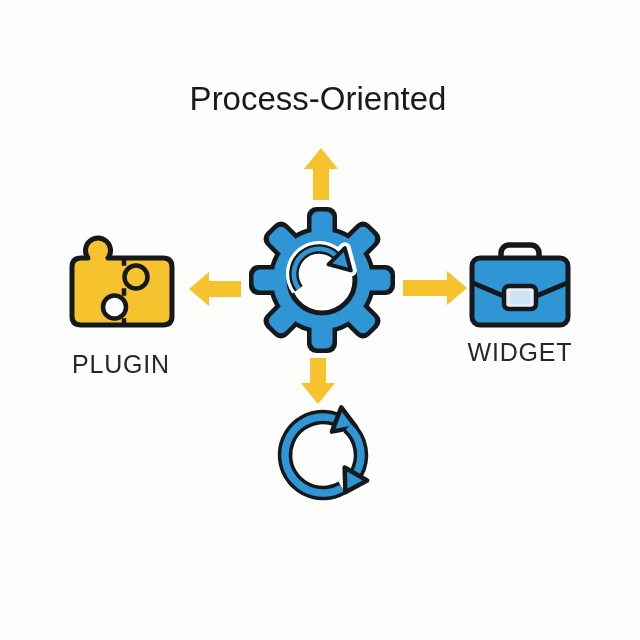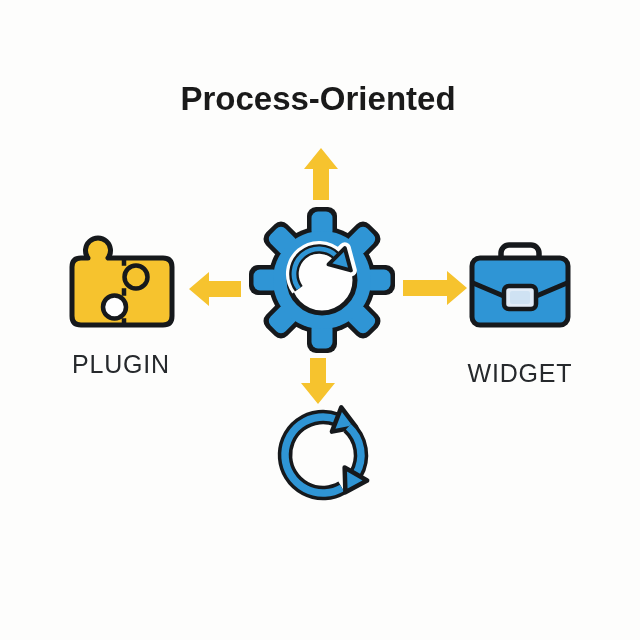--- a/index.html
+++ b/index.html
@@ -8,30 +8,30 @@
     background:var(--background,#fdfdfc);
     font-family:"Liberation Sans", sans-serif;
     overflow:hidden;
   }
   .canvas{
     position:relative;width:640px;height:640px;
     background:var(--background,#fdfdfc);
   }
   .title{
     position:absolute;left:318px;top:80px;transform:translateX(-50%);
-    margin:0;font-size:33px;font-weight:700;color:var(--title-text,#1a1a1a);
+    margin:0;font-size:33px;font-weight:400;color:var(--title-text,#1a1a1a);
     white-space:nowrap;letter-spacing:0px;
   }
   .node-label{
     position:absolute;transform:translateX(-50%);
     font-size:25px;font-weight:400;color:var(--label-text,#26292c);
     letter-spacing:0.8px;white-space:nowrap;
   }
   .label-plugin{left:121px;top:350px;}
-  .label-widget{left:520px;top:359px;text-align:right;}
+  .label-widget{left:520px;top:338px;text-align:right;}
   .label-browser{left:323px;top:508px;}
   svg{position:absolute;display:block;}
   .arrow-up{left:299px;top:148px;}
   .arrow-down{left:296px;top:358px;}
   .arrow-left{left:188px;top:267px;}
   .arrow-right{left:401px;top:266px;}
   .gear-svg{left:247px;top:205px;}
   .puzzle-svg{left:57px;top:229px;}
   .briefcase-svg{left:460px;top:235px;}
   .refresh-svg{left:261px;top:393px;}

